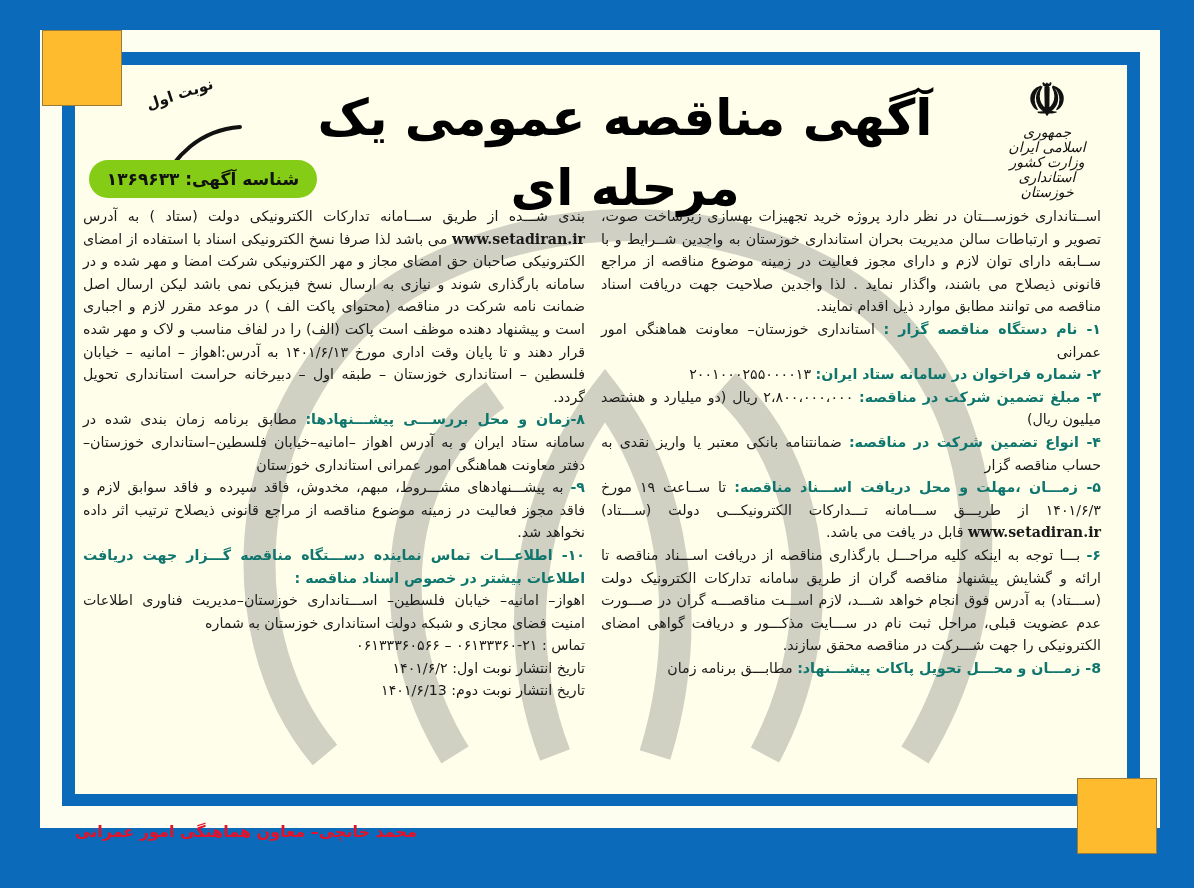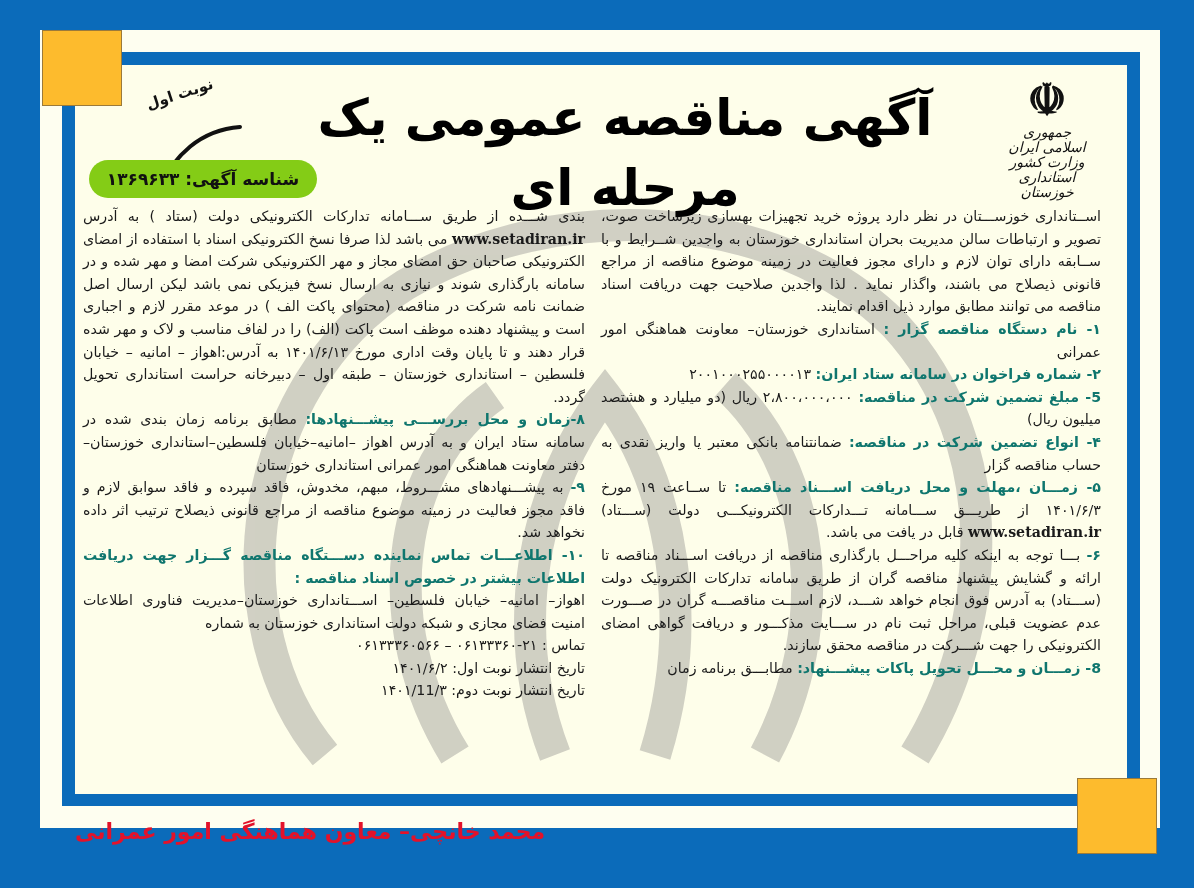--- a/index.html
+++ b/index.html
@@ -62,21 +62,21 @@
       font-size:14.2px; line-height:22.6px; color:#1a1a1a;
     }
     .col.right { left:526px; top:140px; width:500px; }
     .col.left  { left:8px;  top:140px; width:502px; }
     .col p { margin:0; }
     .red { color:#0f766e; font-weight:bold; }
     .url { font-family:"DejaVu Serif", serif; font-weight:bold; direction:ltr; unicode-bidi:embed; }
 
     .signature {
       position:absolute; left:75px; top:810px; direction:rtl;
-      color:#e3122a; font-weight:bold; font-size:22px; line-height:44px;
+      color:#e3122a; font-weight:bold; font-size:16px; line-height:44px;
     }
   </style>
 </head>
 <body>
 
 <div class="cream-panel"></div>
 <div class="inner-frame"></div>
 
 <div class="content">
 
@@ -105,39 +105,39 @@
 
   <div class="ad-id">
     <span>شناسه آگهی:</span>
     <span>۱۳۶۹۶۳۳</span>
   </div>
 
   <div class="col right">
     <p>اســتانداری خوزســـتان در نظر دارد پروژه خرید تجهیزات بهسازی زیرساخت صوت، تصویر و ارتباطات سالن مدیریت بحران استانداری خوزستان به واجدین شــرایط و با ســابقه دارای توان لازم و دارای مجوز فعالیت در زمینه موضوع مناقصه از مراجع قانونی ذیصلاح می باشند، واگذار نماید . لذا واجدین صلاحیت جهت دریافت اسناد مناقصه می توانند مطابق موارد ذیل اقدام نمایند.</p>
     <p><span class="red">۱- نام دستگاه مناقصه گزار :</span> <span>استانداری خوزستان– معاونت هماهنگی امور عمرانی</span></p>
     <p><span class="red">۲- شماره فراخوان در سامانه ستاد ایران:</span> <span>۲۰۰۱۰۰۰۲۵۵۰۰۰۰۱۳</span></p>
-    <p><span class="red">5- مبلغ تضمین شرکت در مناقصه:</span> <span>۲،۸۰۰،۰۰۰،۰۰۰ ریال (دو میلیارد و هشتصد میلیون ریال)</span></p>
+    <p><span class="red">۳- مبلغ تضمین شرکت در مناقصه:</span> <span>۲،۸۰۰،۰۰۰،۰۰۰ ریال (دو میلیارد و هشتصد میلیون ریال)</span></p>
     <p><span class="red">۴- انواع تضمین شرکت در مناقصه:</span> <span>ضمانتنامه بانکی معتبر یا واریز نقدی به حساب مناقصه گزار</span></p>
     <p><span class="red">۵- زمـــان ،مهلت و محل دریافت اســـناد مناقصه:</span> <span>تا ســاعت ۱۹ مورخ ۱۴۰۱/۶/۳ از طریـــق ســـامانه تـــدارکات الکترونیکـــی دولت (ســـتاد)</span> <span class="url">www.setadiran.ir</span> <span>قابل در یافت می باشد.</span></p>
     <p><span class="red">۶-</span> <span>بـــا توجه به اینکه کلیه مراحـــل بارگذاری مناقصه از دریافت اســـناد مناقصه تا ارائه و گشایش پیشنهاد مناقصه گران از طریق سامانه تدارکات الکترونیک دولت (ســـتاد) به آدرس فوق انجام خواهد شـــد، لازم اســـت مناقصـــه گران در صـــورت عدم عضویت قبلی، مراحل ثبت نام در ســـایت مذکـــور و دریافت گواهی امضای الکترونیکی را جهت شـــرکت در مناقصه محقق سازند.</span></p>
     <p><span class="red">8- زمـــان و محـــل تحویل پاکات پیشـــنهاد:</span> <span>مطابـــق برنامه زمان</span></p>
   </div>
 
   <div class="col left">
     <p>
       <span>بندی شـــده از طریق ســـامانه تدارکات الکترونیکی دولت (ستاد ) به آدرس</span>
       <span class="url">www.setadiran.ir</span>
       <span>می باشد لذا صرفا نسخ الکترونیکی اسناد با استفاده از امضای الکترونیکی صاحبان حق امضای مجاز و مهر الکترونیکی شرکت امضا و مهر شده و در سامانه بارگذاری شوند و نیازی به ارسال نسخ فیزیکی نمی باشد لیکن ارسال اصل ضمانت نامه شرکت در مناقصه (محتوای پاکت الف ) در موعد مقرر لازم و اجباری است و پیشنهاد دهنده موظف است پاکت (الف) را در لفاف مناسب و لاک و مهر شده قرار دهند و تا پایان وقت اداری مورخ ۱۴۰۱/۶/۱۳ به آدرس:اهواز – امانیه – خیابان فلسطین – استانداری خوزستان – طبقه اول – دبیرخانه حراست استانداری تحویل گردد.</span>
     </p>
     <p><span class="red">۸-زمان و محل بررســـی پیشـــنهادها:</span> <span>مطابق برنامه زمان بندی شده در سامانه ستاد ایران و به آدرس اهواز –امانیه–خیابان فلسطین–استانداری خوزستان– دفتر معاونت هماهنگی امور عمرانی استانداری خوزستان</span></p>
     <p><span class="red">۹-</span> <span>به پیشـــنهادهای مشـــروط، مبهم، مخدوش، فاقد سپرده و فاقد سوابق لازم و فاقد مجوز فعالیت در زمینه موضوع مناقصه از مراجع قانونی ذیصلاح ترتیب اثر داده نخواهد شد.</span></p>
     <p><span class="red">۱۰- اطلاعـــات تماس نماینده دســـتگاه مناقصه گـــزار جهت دریافت اطلاعات بیشتر در خصوص اسناد مناقصه :</span></p>
     <p>اهواز– امانیه– خیابان فلسطین– اســـتانداری خوزستان–مدیریت فناوری اطلاعات امنیت فضای مجازی و شبکه دولت استانداری خوزستان به شماره</p>
     <p>تماس : ۲۱-۰۶۱۳۳۳۶۰ – ۰۶۱۳۳۳۶۰۵۶۶</p>
     <p>تاریخ انتشار نوبت اول: ۱۴۰۱/۶/۲</p>
-    <p>تاریخ انتشار نوبت دوم: ۱۴۰۱/11/۳</p>
+    <p>تاریخ انتشار نوبت دوم: ۱۴۰۱/۶/13</p>
   </div>
 </div>
 
 <div class="corner tl"></div>
 <div class="corner br"></div>
 
 <div class="signature">محمد خانچی– معاون هماهنگی امور عمرانی</div>
 
 </body></html>

